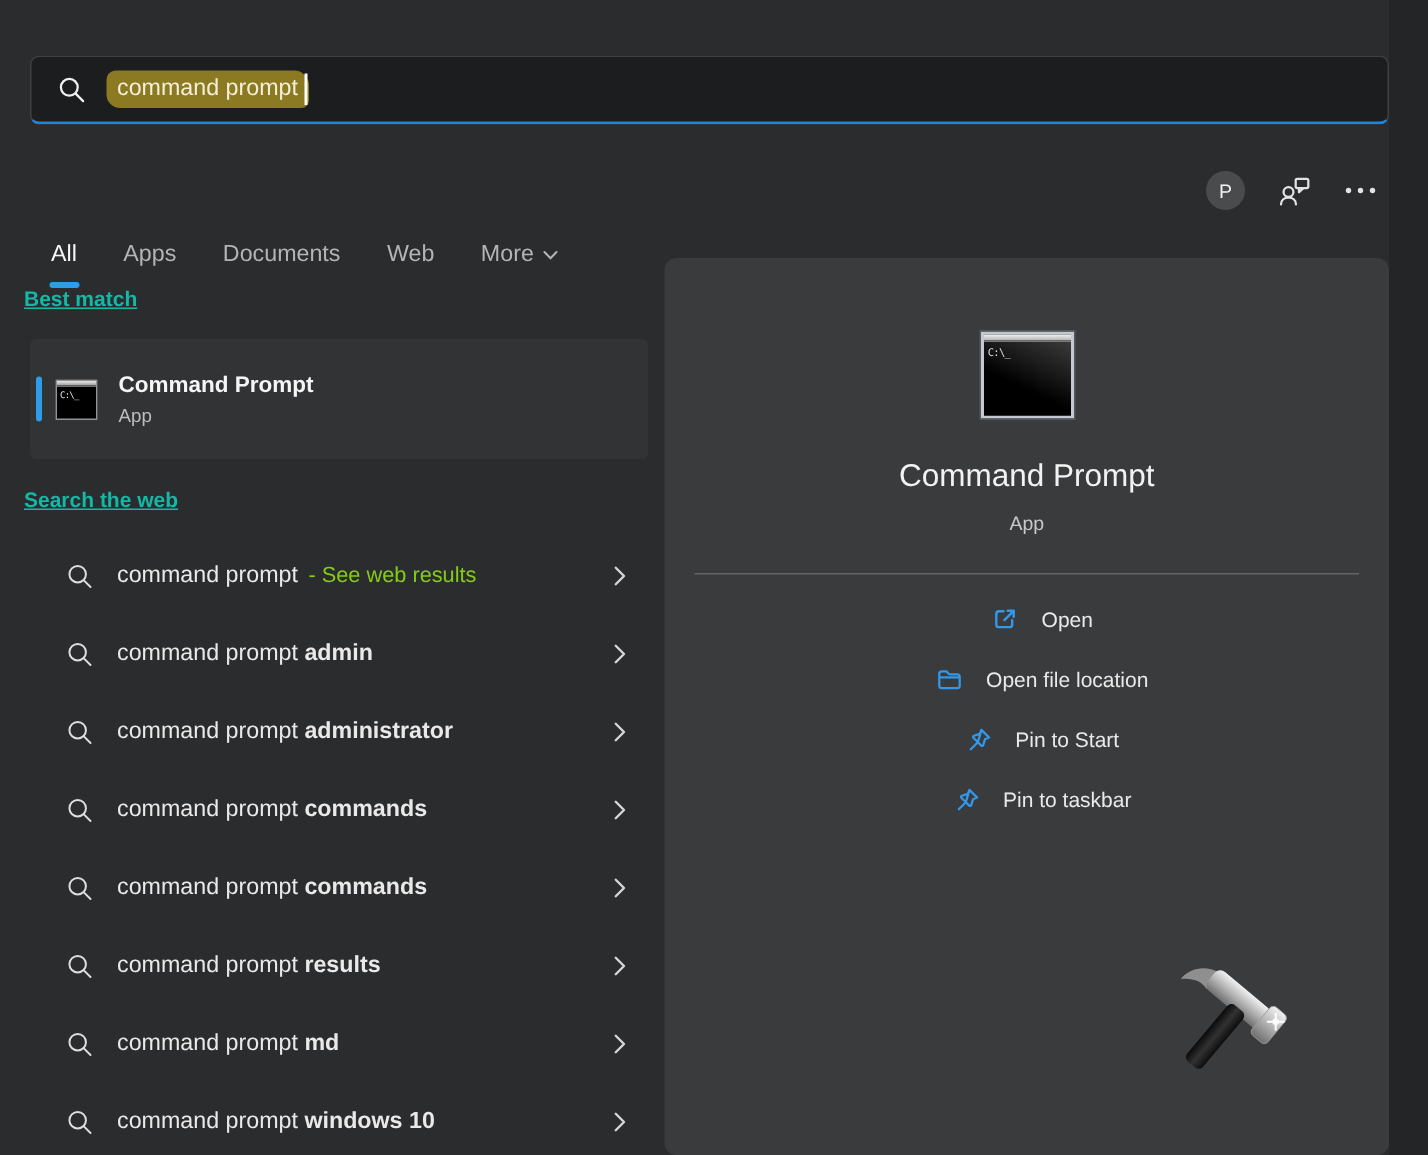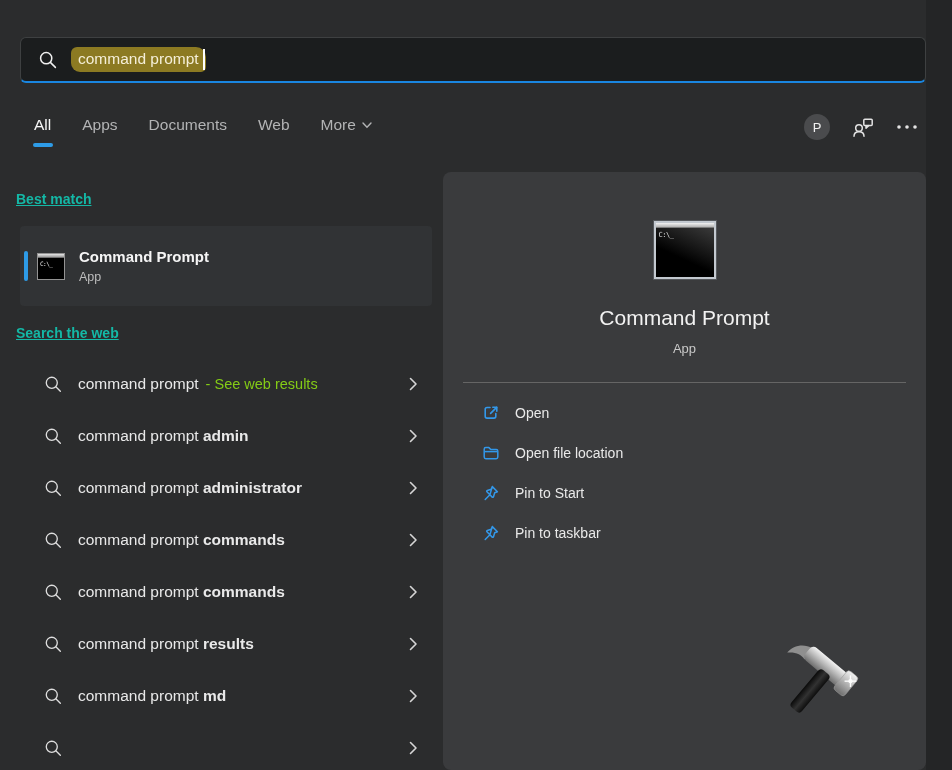--- a/index.html
+++ b/index.html
@@ -20,21 +20,21 @@
   }
   .search-bar svg { flex:0 0 auto; }
   .search-hl {
     margin-left:13px; background:#8c7a22; color:#f5efd8; font-size:15.5px;
     padding:3px 7px 4px 7px; border-radius:6px 10px 5px 9px;
   }
   .caret { display:inline-block; width:2px; height:21px; background:#ffffff; margin-left:-3px; vertical-align:middle; }
 
   
   .tabs { position:absolute; left:34px; top:116px; display:flex; gap:31px; align-items:flex-start; }
-  .tab { position:relative; color:#b3b4b5; font-size:15.5px; padding-bottom:13px; cursor:default; display:flex; align-items:center; gap:6px; }
+  .tab { position:relative; color:#b3b4b5; font-size:15.5px; padding-bottom:13px; cursor:default; display:flex; align-items:center; gap:6px;margin-top:45px; }
   .tab.active { color:#f7f7f7; }
   .tab.active .underline {
     position:absolute; left:50%; transform:translateX(-50%); bottom:0;
     width:20px; height:4px; border-radius:2px; background:#2e9ce8; display:block;
   }
   .top-icons { position:absolute; top:114px; right:34px; display:flex; align-items:center; gap:21px; }
   .avatar { width:26px; height:26px; border-radius:50%; background:#4a4b4d; color:#f0f0f0;
     font-size:13px; display:flex; align-items:center; justify-content:center; }
 
   
@@ -75,21 +75,21 @@
     height:49px;
     background:linear-gradient(205deg, #3a3a3a 0%, #161616 38%, #000 60%);
   }
   .cmd-lg .glyph { color:#dfdfdf; font-family:"DejaVu Sans Mono",monospace; font-size:7px; padding:3px 0 0 3px; letter-spacing:-0.5px; }
 
   .panel-title { text-align:center; color:#f2f2f2; font-size:21px; margin-top:27px; }
   .panel-sub { text-align:center; color:#c9c9c9; font-size:13px; margin-top:11px; }
   .divider { height:1px; background:#656565; margin:26px 20px 0 20px; }
 
   .actions { margin:10px 18px 0 18px; }
-  .action-row { height:40px; display:flex; align-items:center; padding-left:21px; border-radius:3px; }
+  .action-row { height:40px; display:flex; align-items:center; padding-left:21px; border-radius:3px;justify-content:center; }
   .action-row.selected { background:#46474a; }
   .action-row .lbl { margin-left:15px; color:#e9e9e9; font-size:14px; }
   .action-row .lbl.hl { background:#9c8a33; color:#f3ecc9; padding:2px 7px 3px 7px; border-radius:3px; }
 
   .hammer { position:absolute; left:333px; top:468px; }
 </style>
 </head>
 <body>
 
 <div class="edge-strip"></div>
@@ -246,20 +246,21 @@
         <svg width="9" height="14" viewBox="0 0 9 14">
           <path d="M1.5 1.5 L7 7 L1.5 12.5" fill="none" stroke="#d6d6d6" stroke-width="1.6" stroke-linecap="round" stroke-linejoin="round"></path>
         </svg>
       </span>
   </div>
   <div class="web-row">
     <svg width="19" height="19" viewBox="0 0 20 20">
         <circle cx="8.2" cy="8.2" r="5.8" fill="none" stroke="#dedede" stroke-width="1.4"></circle>
         <line x1="12.7" y1="12.7" x2="17.2" y2="17.2" stroke="#dedede" stroke-width="1.4" stroke-linecap="round"></line>
       </svg>
+    <span class="txt"><span>command prompt </span><b>windows 10</b></span>
     <span class="note"></span>
     <span class="chev">
         <svg width="9" height="14" viewBox="0 0 9 14">
           <path d="M1.5 1.5 L7 7 L1.5 12.5" fill="none" stroke="#d6d6d6" stroke-width="1.6" stroke-linecap="round" stroke-linejoin="round"></path>
         </svg>
       </span>
   </div>
 </div>
 
 <div class="panel">

